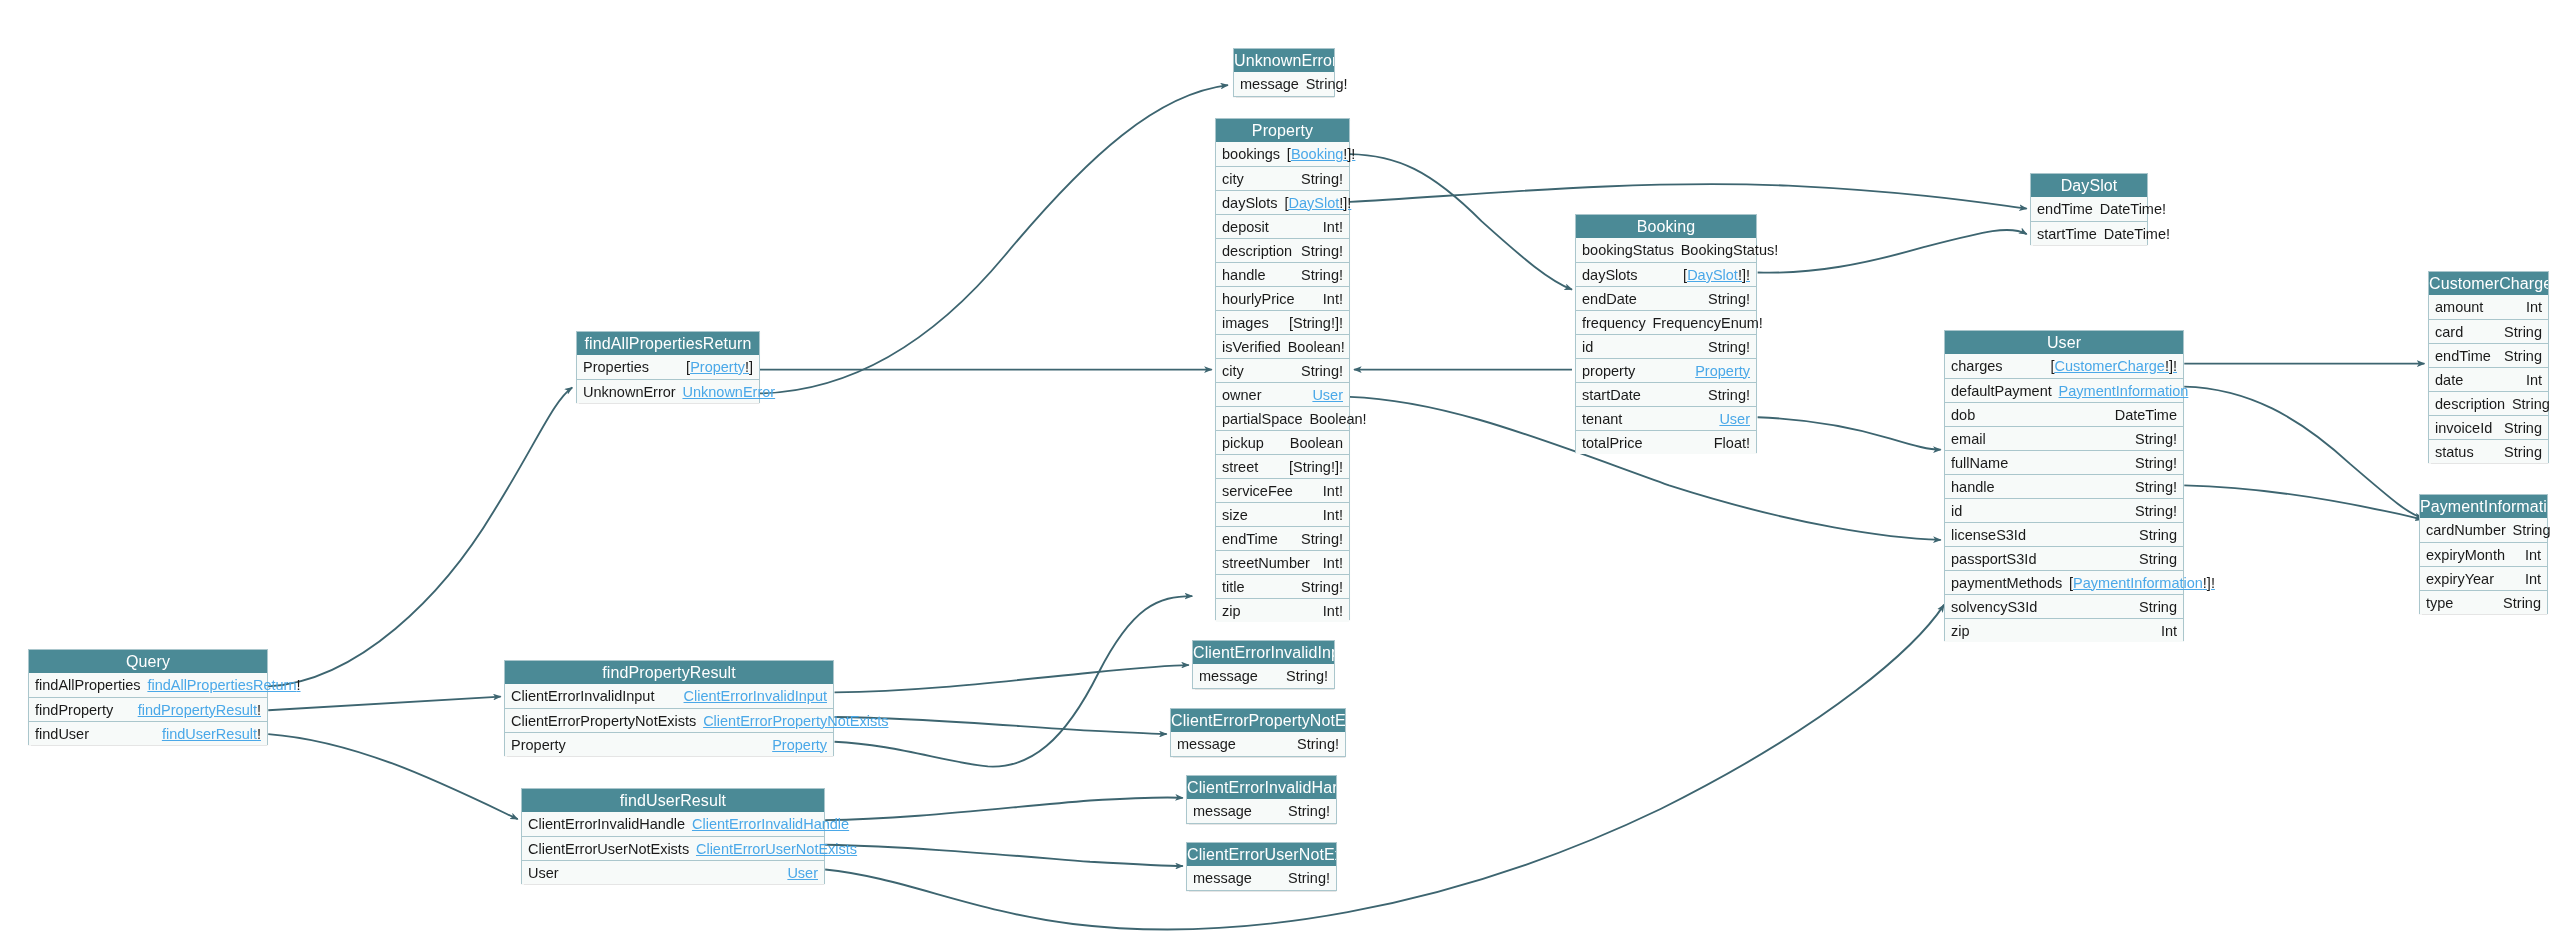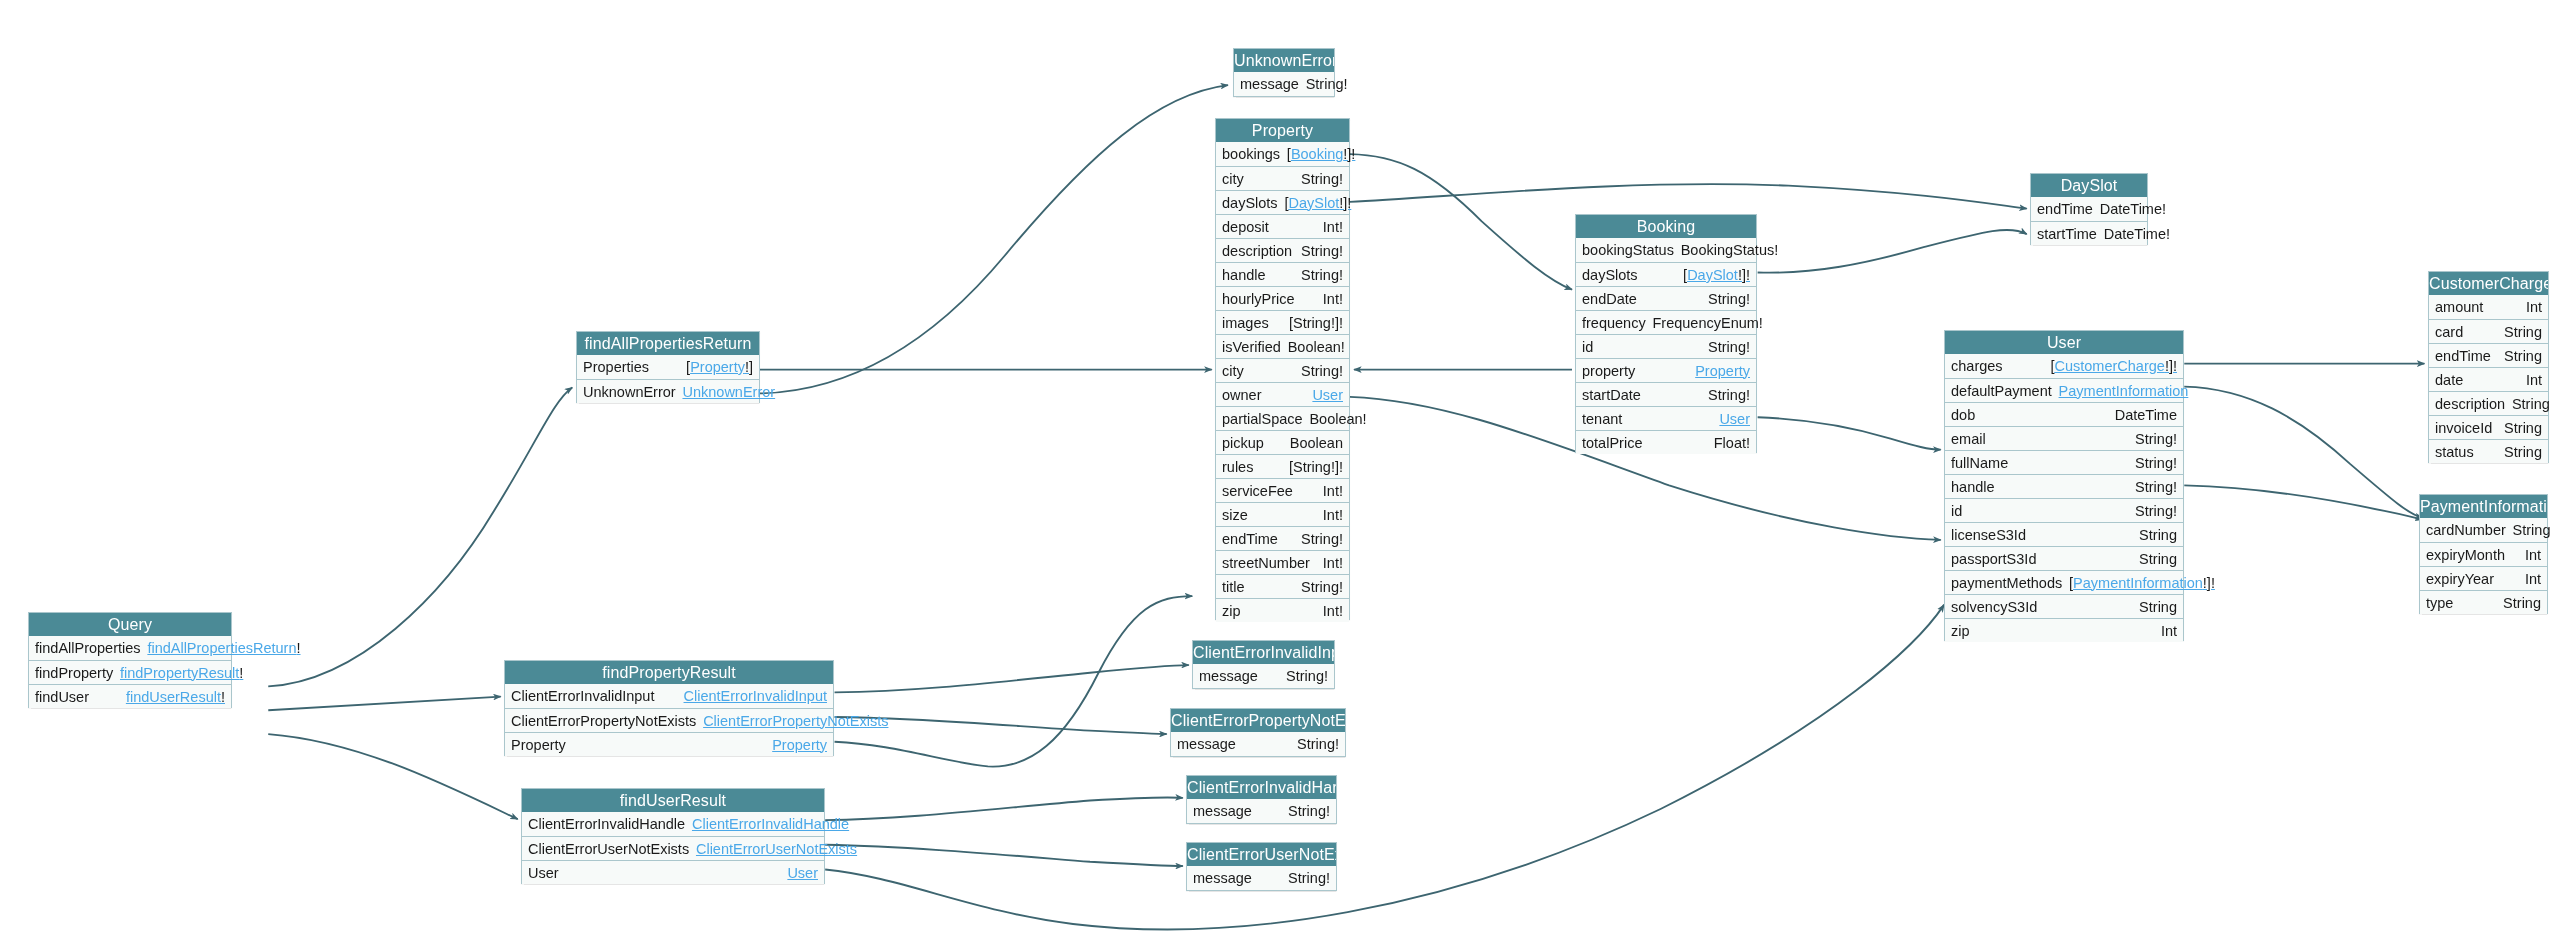--- a/index.html
+++ b/index.html
@@ -162,21 +162,21 @@
           </div>
           <div class="row">
             <span class="fname">partialSpace</span>
             <span class="ftype">Boolean!</span>
           </div>
           <div class="row">
             <span class="fname">pickup</span>
             <span class="ftype">Boolean</span>
           </div>
           <div class="row">
-            <span class="fname">rules</span>
+            <span class="fname">street</span>
             <span class="ftype">[String!]!</span>
           </div>
           <div class="row">
             <span class="fname">serviceFee</span>
             <span class="ftype">Int!</span>
           </div>
           <div class="row">
             <span class="fname">size</span>
             <span class="ftype">Int!</span>
           </div>
@@ -365,21 +365,21 @@
           <div class="row">
             <span class="fname">Properties</span>
             <span class="ftype link"><span class="punct">[</span><span class="tlink">Property</span><span class="punct">!]</span></span>
           </div>
           <div class="row">
             <span class="fname">UnknownError</span>
             <span class="ftype link"><span class="punct"></span><span class="tlink">UnknownError</span><span class="punct"></span></span>
           </div>
         </div>
       </div>
-      <div class="node" style="left: 28px; top: 612px; width: 204px; height: 96px;">
+      <div class="node" style="left: 28px; top: 649px; width: 240px; height: 96px;">
         <div class="node-title">Query</div>
         <div class="node-rows">
           <div class="row">
             <span class="fname">findAllProperties</span>
             <span class="ftype link"><span class="punct"></span><span class="tlink">findAllPropertiesReturn</span><span class="punct">!</span></span>
           </div>
           <div class="row">
             <span class="fname">findProperty</span>
             <span class="ftype link"><span class="punct"></span><span class="tlink">findPropertyResult</span><span class="punct">!</span></span>
           </div>

